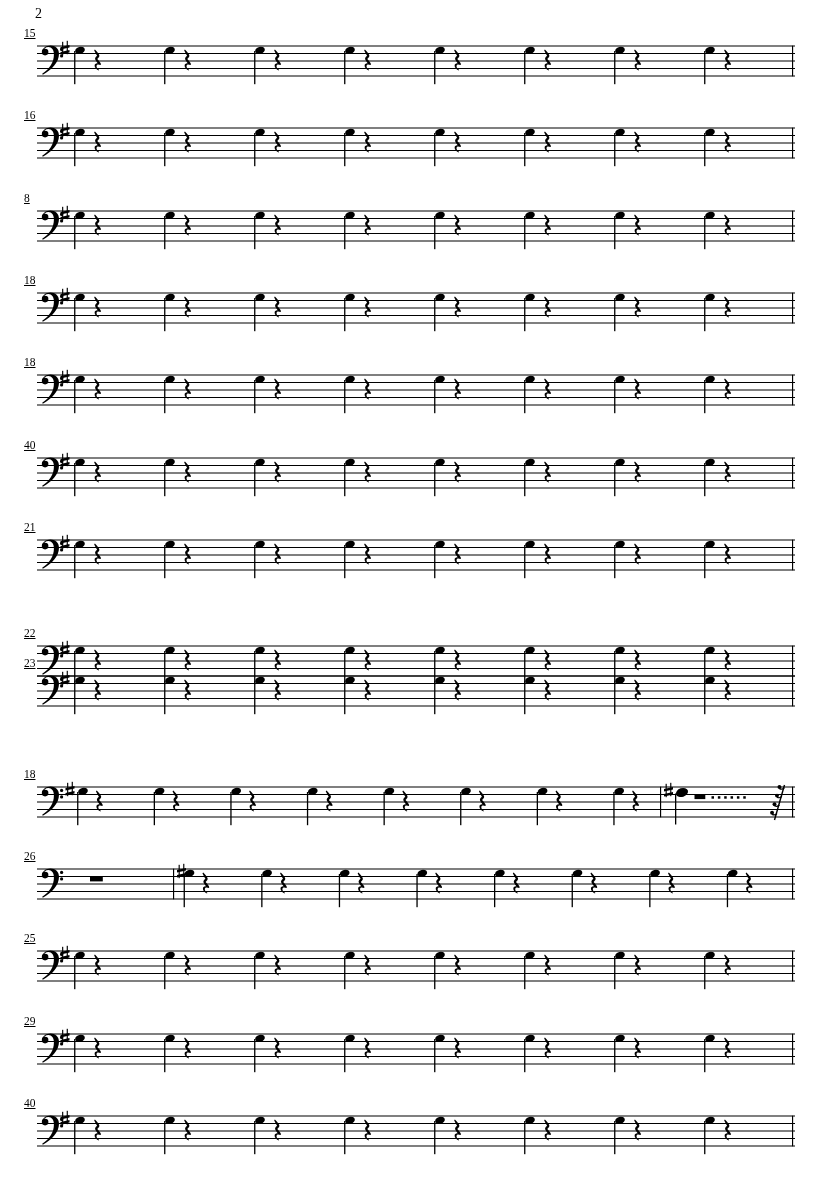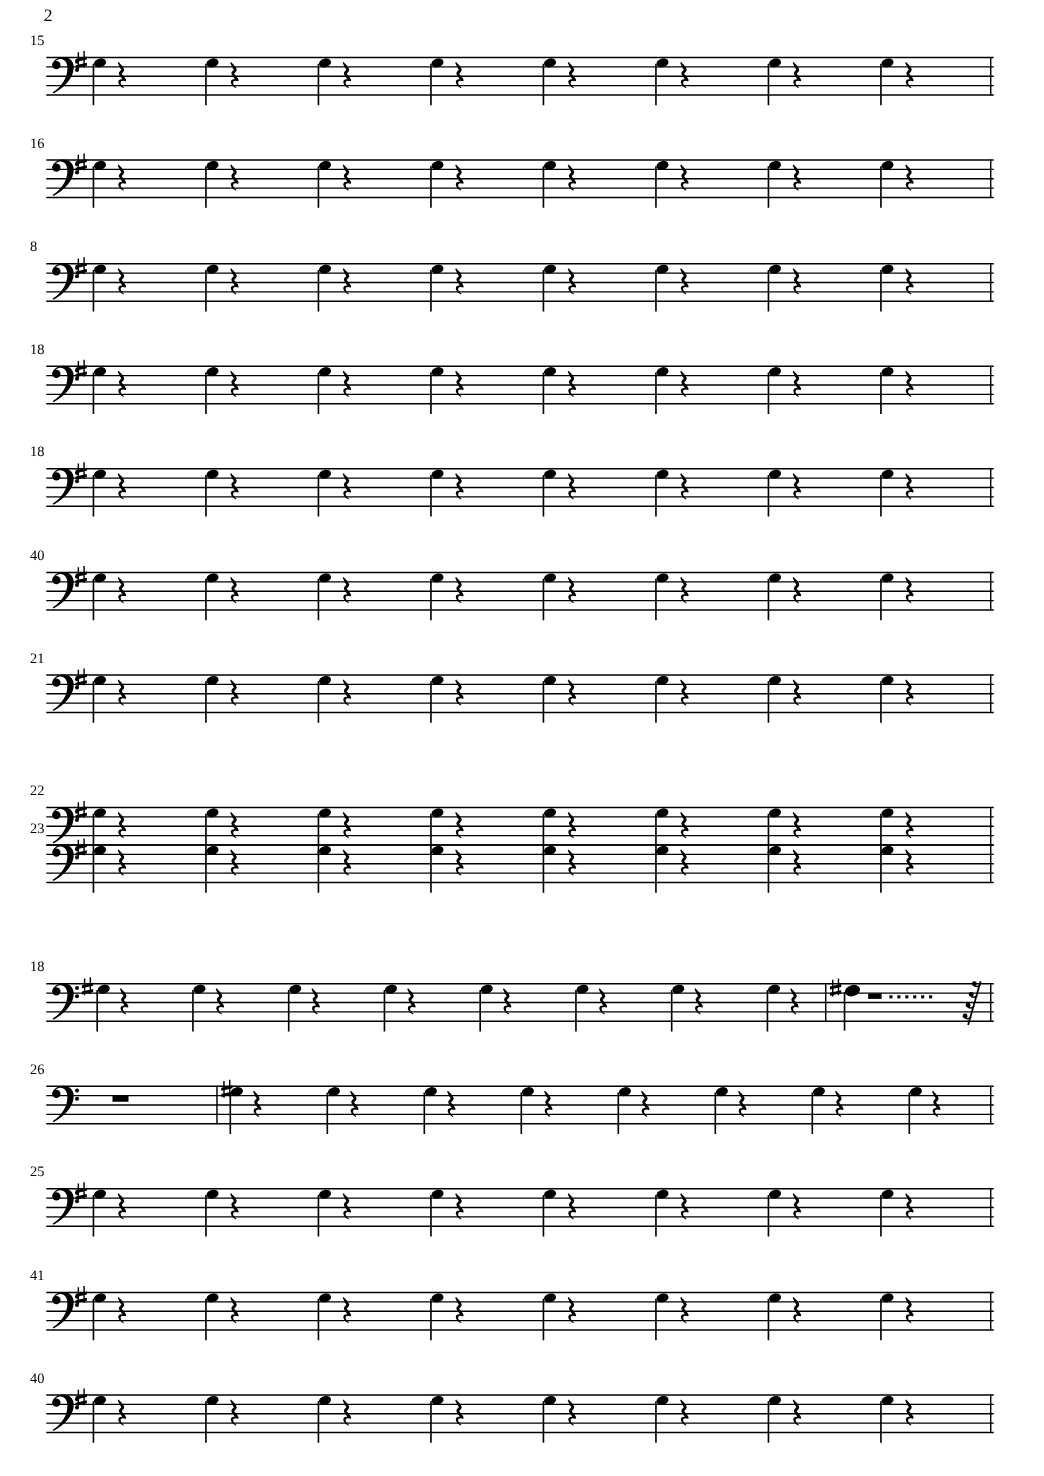--- a/index.html
+++ b/index.html
@@ -2,21 +2,21 @@
 <html><head>
 <meta charset="utf-8">
 <style>
   html,body { margin:0; padding:0; background:#ffffff; }
   .page {
     position:relative; width:835px; height:1181px; background:#ffffff;
     font-family:"Liberation Serif", serif; color:#000; overflow:hidden;
   }
   .pagenum { position:absolute; left:35px; top:6px; font-size:14px; color:#000; }
   .system { position:absolute; left:0; width:835px; height:72px; }
-  .mnum { position:absolute; left:24px; top:0; font-size:11.5px; color:#000; }
+  .mnum { position:absolute; left:24px; top:0; font-size:11.5px; color:#000;text-decoration:underline; }
   .staff-svg { position:absolute; left:0; top:0; display:block; }
 </style>
 </head>
 <body>
 
 <div class="page">
   <span class="pagenum">2</span>
   <div id="score">
       <div class="system" style="top:27.0px">
       <span class="mnum">15</span>
@@ -1017,21 +1017,21 @@
       <rect x="704.1" y="24" width="1.3" height="33.2"></rect>
       <ellipse cx="710" cy="23.3" rx="4.9" ry="3.5" transform="rotate(-14 710 23.3)"></ellipse>
     </g>
           <g transform="translate(723.2,22.6) scale(0.95)" fill="#000">
             <path d="M1.8 0 C4.2 2.6 6.5 5 6.5 6.6 C6.5 7.5 5.8 8.5 4.3 9.9 C6.8 12.6 8.1 14.3 8.1 15.4 C8.1 15.7 8 16 7.7 16.3 C6.9 15.9 6.1 15.7 5.4 15.7 C4.2 15.7 3.5 16.4 3.5 17.4 C3.5 18.7 4.5 20.1 6.2 21.3 L5.8 22 C3 20.5 1.5 18.7 1.5 16.9 C1.5 15.2 2.8 14.2 4.9 14.5 C2.9 11.9 2 10.4 2 9.5 C2 8.7 2.7 7.7 4.1 6.5 C3 5 2 3 1 0.6 Z"></path>
           </g>
           <rect x="792" y="18.7" width="1.15" height="30.6" fill="#000"></rect>
         </svg>
     </div>
       <div class="system" style="top:1014.6px">
-      <span class="mnum">41</span>
+      <span class="mnum">29</span>
       <svg class="staff-svg" width="835" height="72" viewBox="0 0 835 72">
           <g>
             <line x1="37" y1="19" x2="795" y2="19" stroke="#000" stroke-width="1.05"></line>
             <line x1="37" y1="26.5" x2="795" y2="26.5" stroke="#000" stroke-width="1.05"></line>
             <line x1="37" y1="34" x2="795" y2="34" stroke="#000" stroke-width="1.05"></line>
             <line x1="37" y1="41.5" x2="795" y2="41.5" stroke="#000" stroke-width="1.05"></line>
             <line x1="37" y1="49" x2="795" y2="49" stroke="#000" stroke-width="1.05"></line>
           </g>
           <g transform="translate(40,18.5)" fill="#000">
       <path d="M2 6.8 C2 2.9 5.8 0 10.4 0 C15.5 0 19 3.2 19 8.2 C19 16.6 11.8 24.3 2.8 29.2 L2.2 28.3 C10 23.2 13.9 16.3 13.9 9 C13.9 4.4 11.7 1.6 8.4 1.6 C5.6 1.6 3.6 3.5 3.4 6.2 C3 6.6 2.4 6.8 2 6.8 Z"></path>

